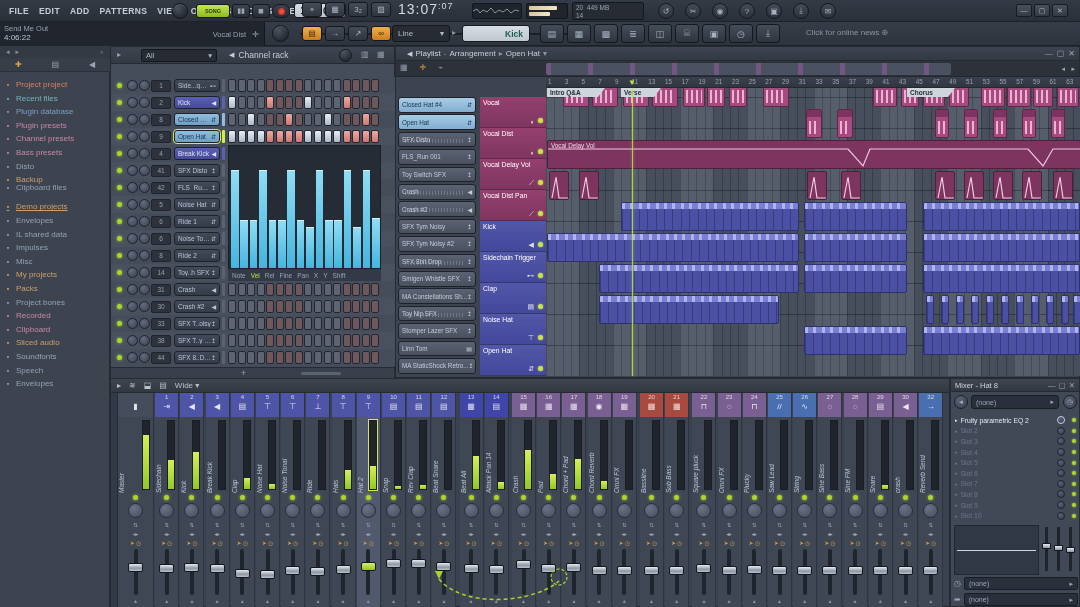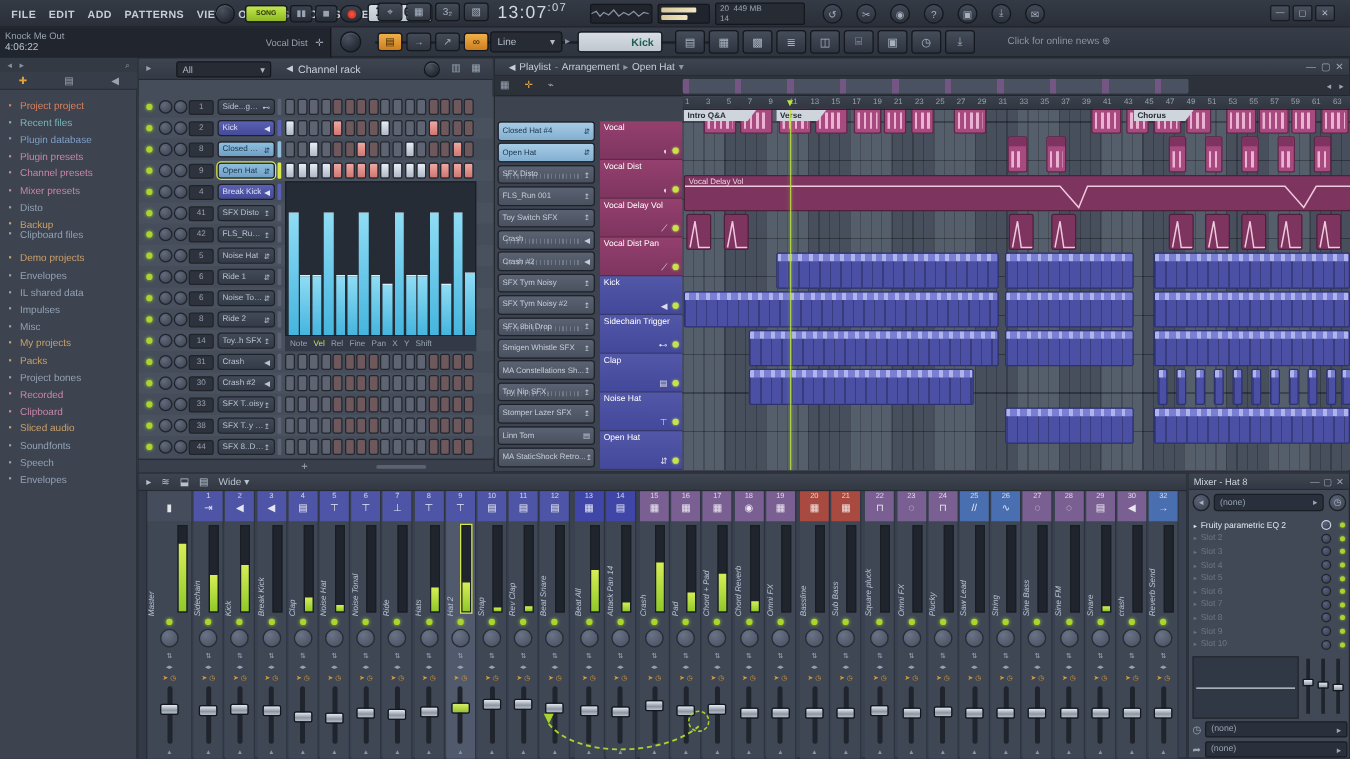--- a/index.html
+++ b/index.html
@@ -191,21 +191,21 @@
     </div>
   <div id="main-winctls">
       <div class="winctl" style="right: 48px;">—</div>
       <div class="winctl" style="right: 30px;">▢</div>
       <div class="winctl" style="right: 12px;">✕</div>
     </div>
 </div>
 
 <div id="toolbar2">
   <div id="songinfo">
-    <div>Knock Me Out</div>
+    <div>Send Me Out</div>
     <div style="font-size:8px;color:#b9c3d2">4:06:22</div>
     <div style="position:absolute;right:18px;top:8px">Vocal Dist</div>
     <div style="position:absolute;right:5px;top:8px;font-size:8px">✛</div>
   </div>
   <div class="knob-big abs" style="left:272px;top:3px;width:17px;height:17px"></div>
   <div id="master-slider">
     <div id="master-handle"></div>
   </div>
   <div id="snap-box">
       <span>Line</span>
@@ -254,35 +254,35 @@
       <div class="br-item c-pink" style="top: 72.8px;">
         <div class="br-ic">▪</div>
         <div style="display: inline;">Plugin presets</div>
       </div>
       <div class="br-item c-pink" style="top: 86.4px;">
         <div class="br-ic">▪</div>
         <div style="display: inline;">Channel presets</div>
       </div>
       <div class="br-item c-pink" style="top: 100px;">
         <div class="br-ic">▪</div>
-        <div style="display: inline;">Mixer presets</div>
+        <div style="display: inline;">Bass presets</div>
       </div>
       <div class="br-item c-dim" style="top: 113.6px;">
         <div class="br-ic">▪</div>
         <div style="display: inline;">Disto</div>
       </div>
       <div class="br-item c-tan" style="top: 127.2px;">
         <div class="br-ic">▪</div>
         <div style="display: inline;">Backup</div>
       </div>
       <div class="br-item c-dim" style="top: 135px;">
         <div class="br-ic">▪</div>
         <div style="display: inline;">Clipboard files</div>
       </div>
-      <div class="br-item c-tan" style="top: 154.4px;">
+      <div class="br-item c-tan" style="top: 154.4px; text-decoration: underline;">
         <div class="br-ic">▪</div>
         <div style="display: inline;">Demo projects</div>
       </div>
       <div class="br-item c-dim" style="top: 168px;">
         <div class="br-ic">▪</div>
         <div style="display: inline;">Envelopes</div>
       </div>
       <div class="br-item c-dim" style="top: 181.6px;">
         <div class="br-ic">▪</div>
         <div style="display: inline;">IL shared data</div>

